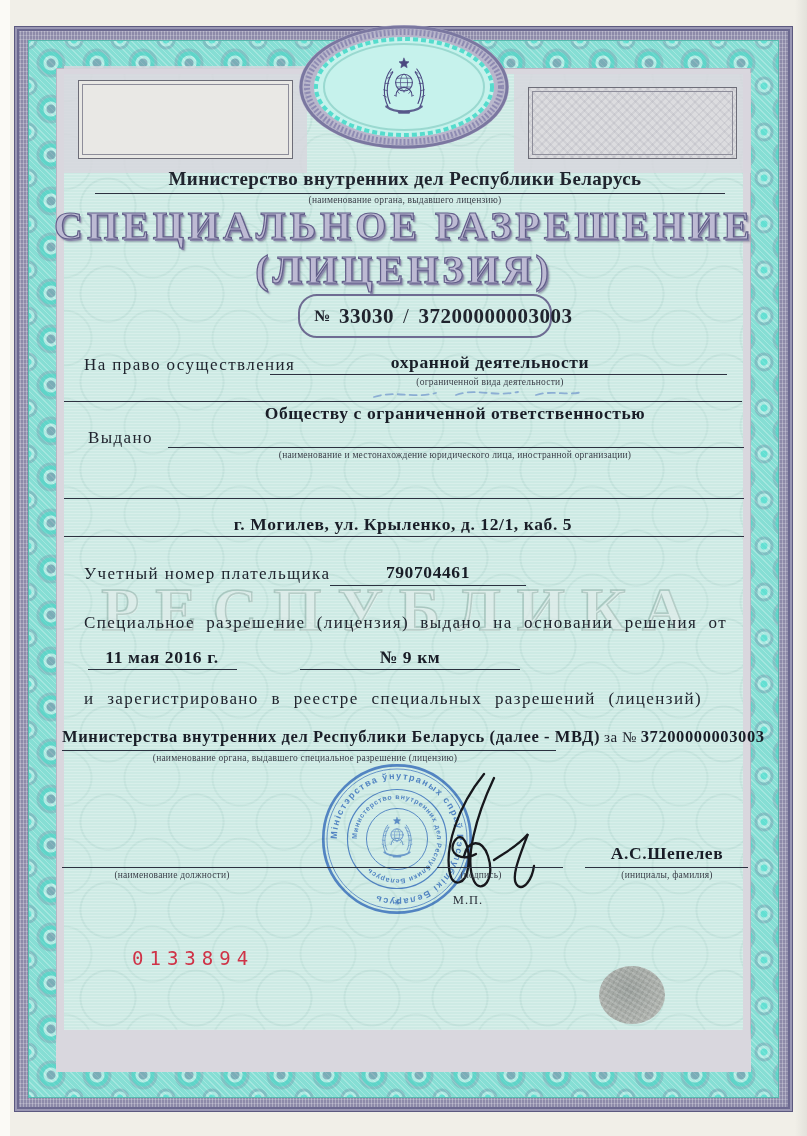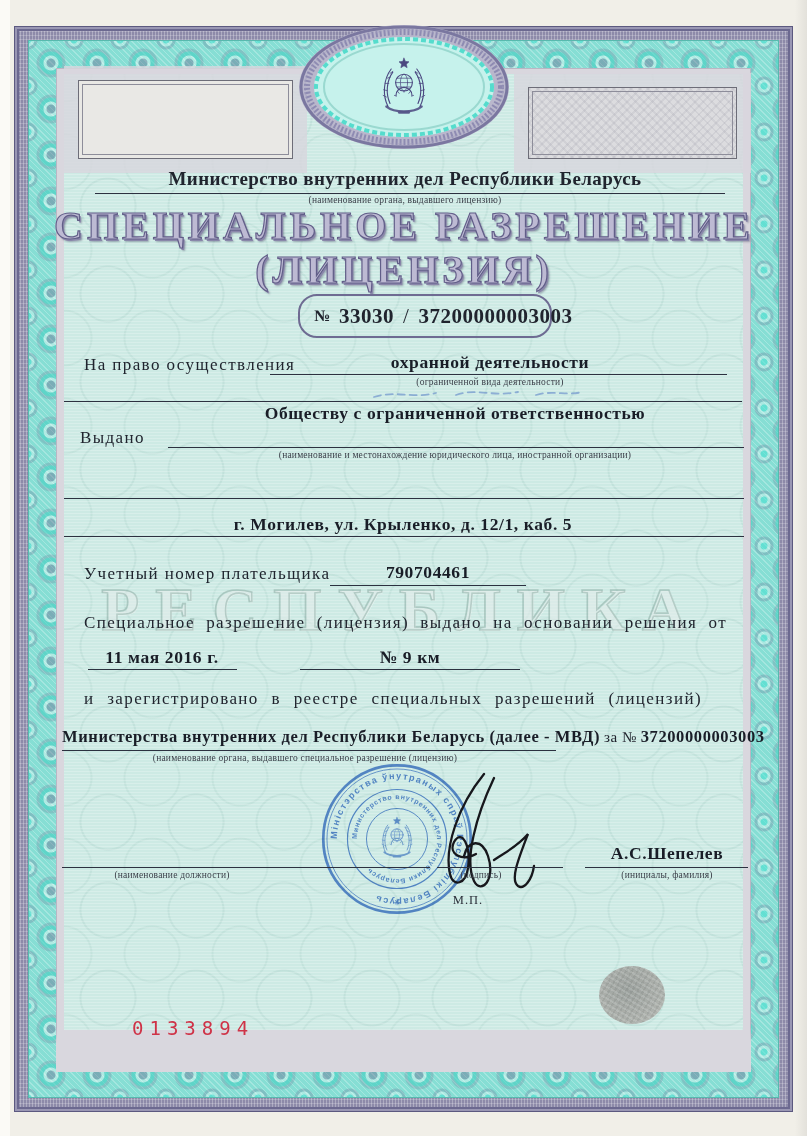--- a/index.html
+++ b/index.html
@@ -177,21 +177,21 @@
   <div class="abs body-t" style="left:84px;top:355px;">На право осуществления</div>
   <div class="abs ctr val" style="left:490px;top:352px;">охранной деятельности</div>
   <div class="rule" style="left:270px;top:374px;width:457px;"></div>
   <div class="abs ctr cap" style="left:490px;top:377px;">(ограниченной вида деятельности)</div>
 
   <svg class="scribble-svg" viewBox="0 0 224 20">
     <path d="M6 13 C28 6 44 15 68 9 M88 11 C108 4 124 13 150 8 M168 11 C184 6 200 12 214 8" fill="none" stroke="#5f86c8" stroke-width="1.8" stroke-linecap="round" stroke-dasharray="7 5"></path>
   </svg>
   <div class="rule" style="left:64px;top:401px;width:678px;"></div>
 
-  <div class="abs body-t" style="left:80px;top:428px;text-align:center;">Выдано</div>
+  <div class="abs body-t" style="left:88px;top:428px;text-align:center;">Выдано</div>
   <div class="abs ctr val" style="left:455px;top:403px;">Обществу с ограниченной ответственностью</div>
   <div class="rule" style="left:168px;top:447px;width:576px;"></div>
   <div class="abs ctr cap" style="left:455px;top:450px;">(наименование и местонахождение юридического лица, иностранной организации)</div>
 
   <div class="rule" style="left:64px;top:498px;width:680px;"></div>
 
   <div class="abs ctr val" style="left:403px;top:514px;">г. Могилев, ул. Крыленко, д. 12/1, каб. 5</div>
   <div class="rule" style="left:64px;top:536px;width:680px;"></div>
 
   <div class="abs body-t" style="left:84px;top:564px;">Учетный номер плательщика</div>
@@ -241,16 +241,16 @@
   <div class="abs ctr cap" style="left:172px;top:870px;">(наименование должности)</div>
 
   <div class="rule" style="left:437px;top:867px;width:126px;"></div>
   <div class="abs ctr cap" style="left:481px;top:870px;">(подпись)</div>
   <div class="abs ctr mp" style="left:468px;top:893px;">М.П.</div>
 
   <div class="abs ctr val" style="left:667px;top:843px;">А.С.Шепелев</div>
   <div class="rule" style="left:585px;top:867px;width:163px;"></div>
   <div class="abs ctr cap" style="left:667px;top:870px;">(инициалы, фамилия)</div>
 
-  <div class="abs serial" style="left:132px;top:1017px;">0133894</div>
+  <div class="abs serial" style="left:132px;top:947px;">0133894</div>
   <div class="emboss"></div>
 
 </div>
 
 </body></html>

